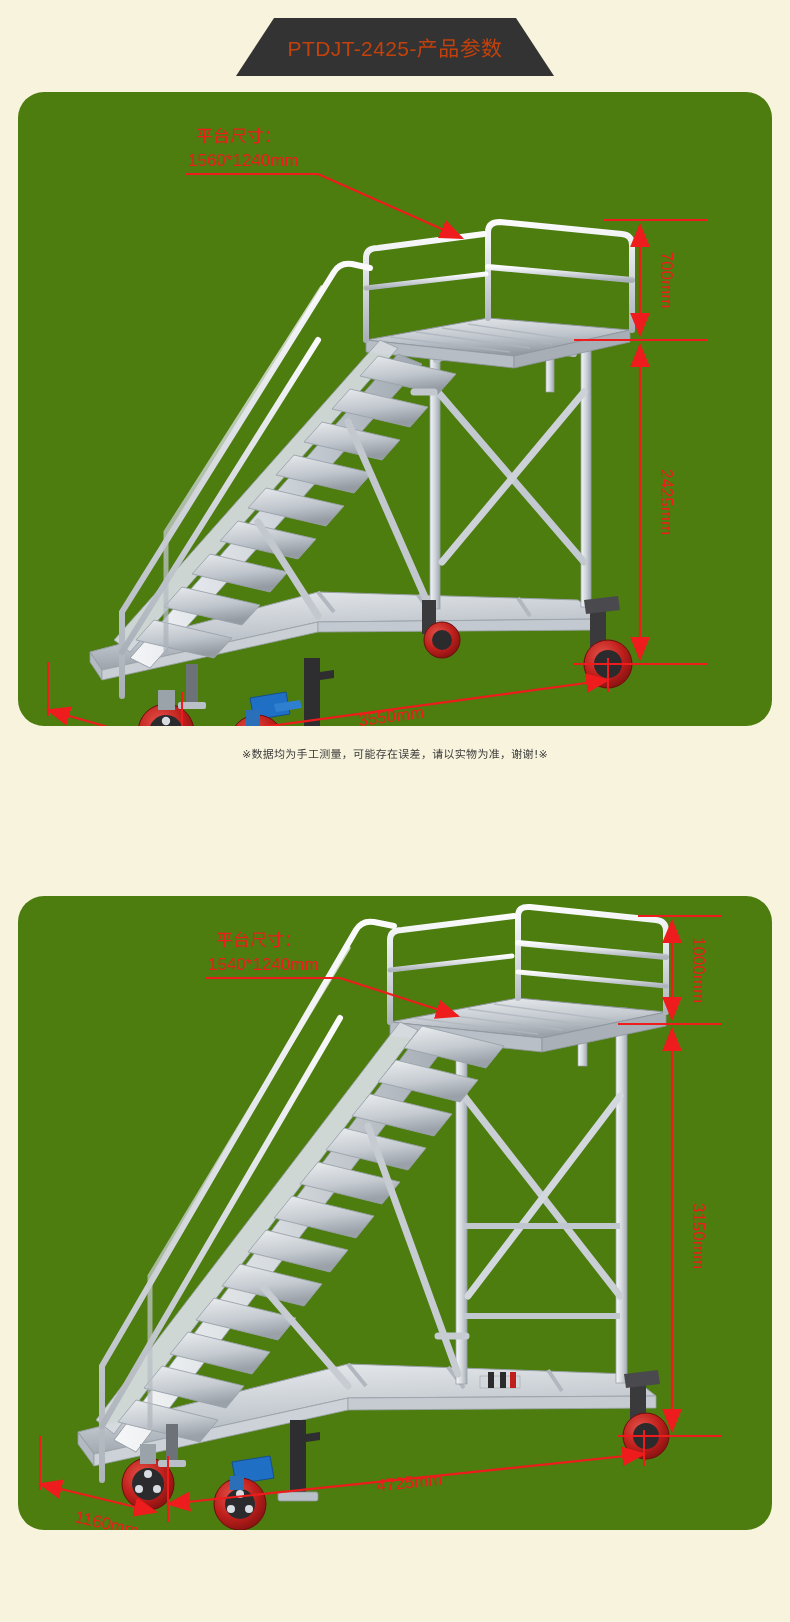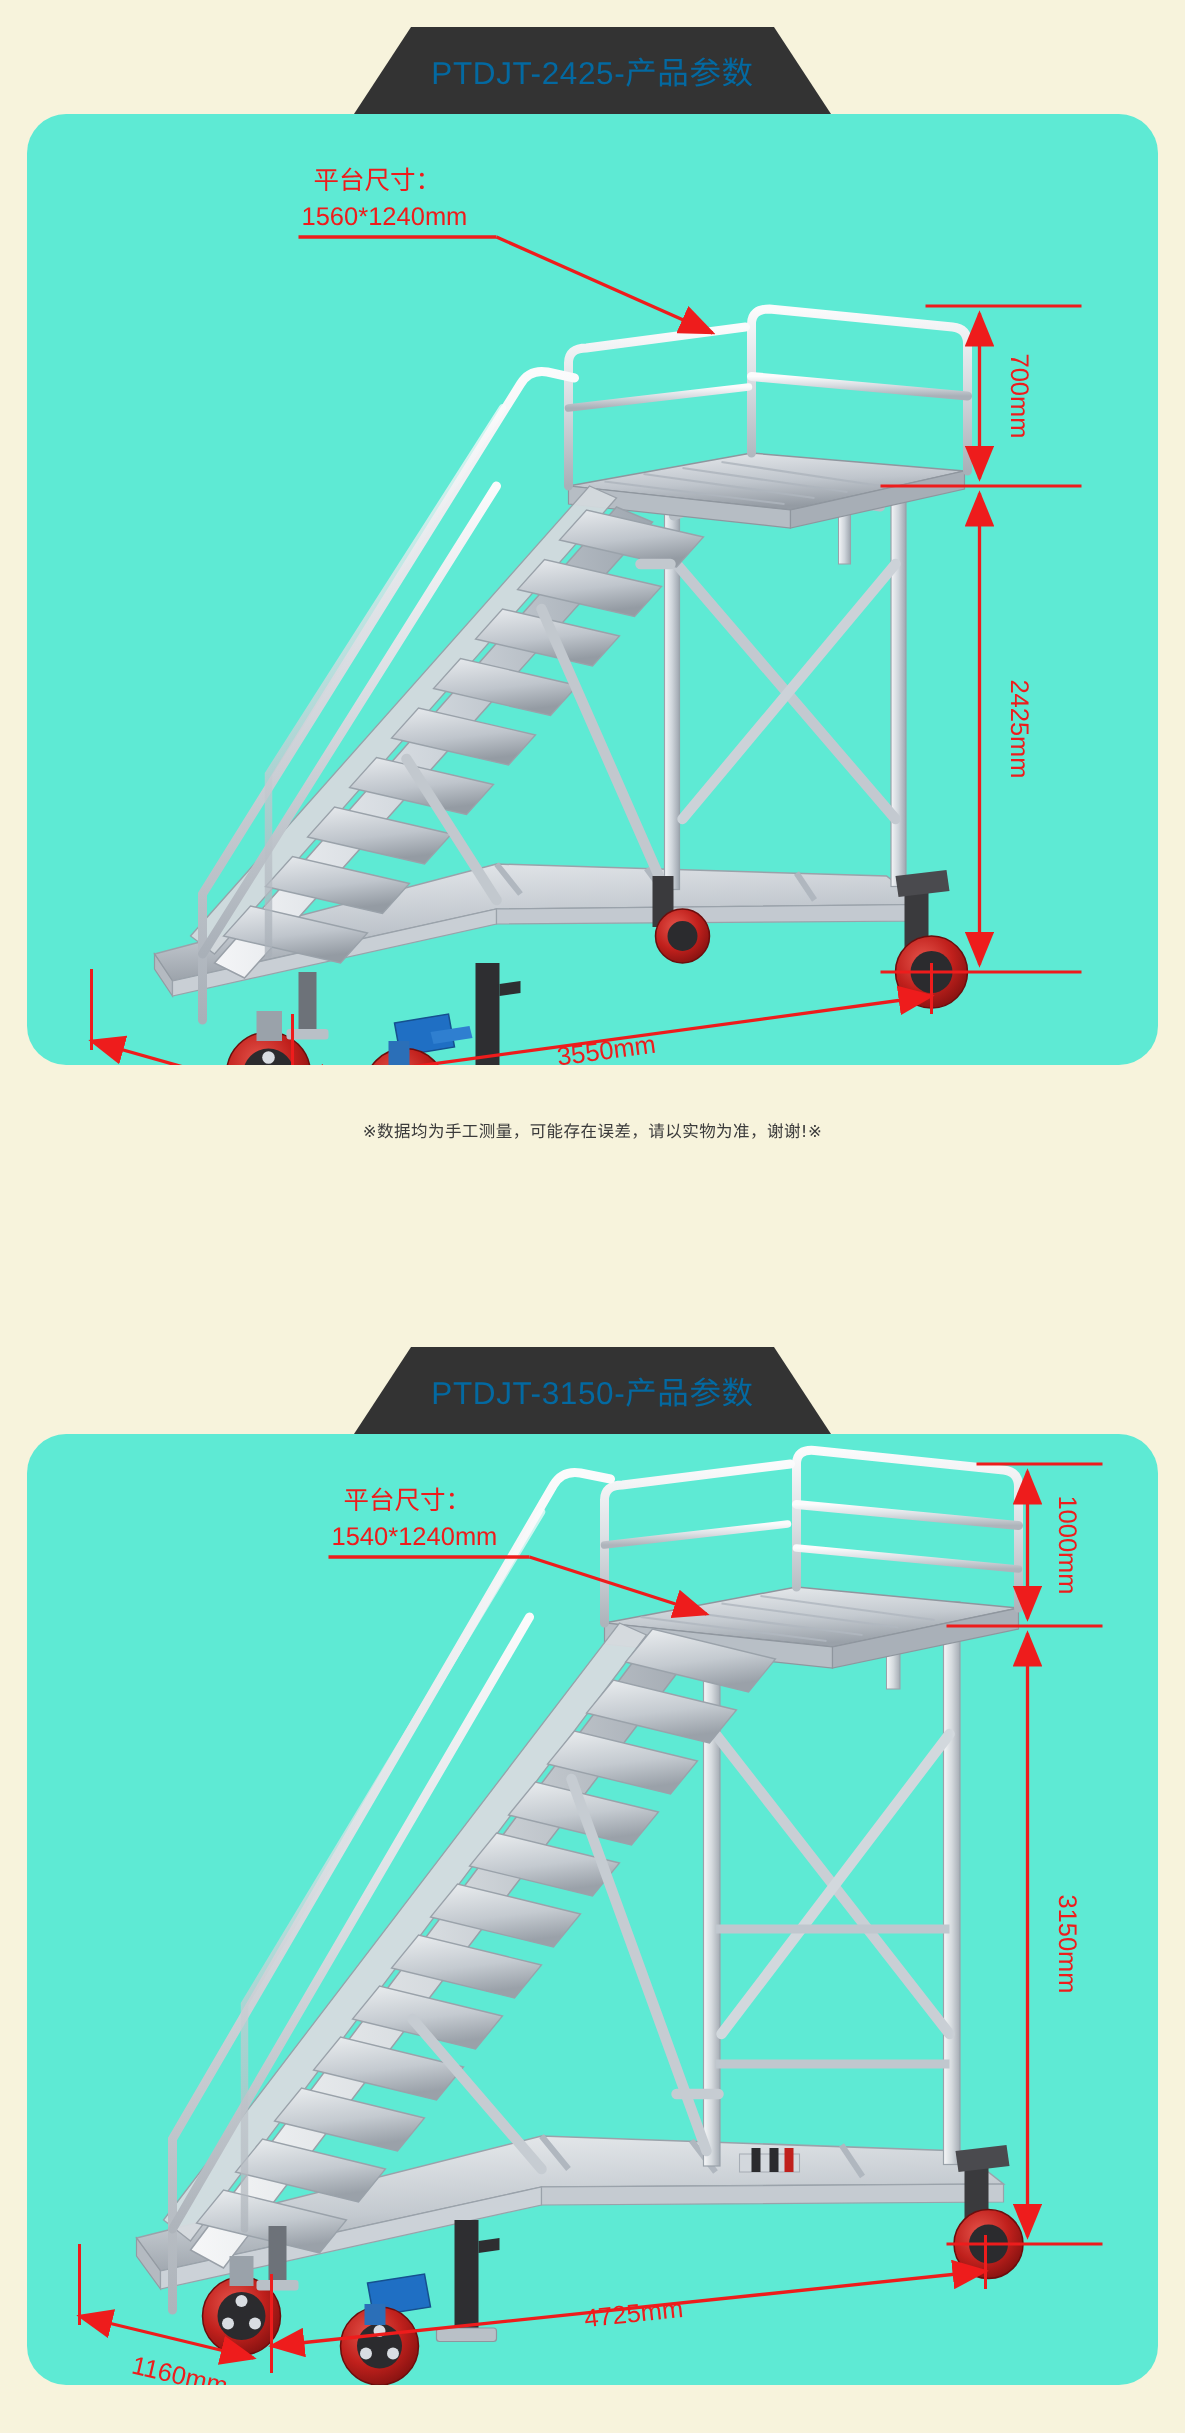--- a/index.html
+++ b/index.html
@@ -43,39 +43,38 @@
     width: 100%;
     height: 100%;
     display: block;
   }
   .banner-text {
     position: absolute;
     inset: 0;
     display: flex;
     align-items: center;
     justify-content: center;
-    color: #0369a1;
+    color: #c2410c;
     font-size: 21px;
     letter-spacing: 0.4px;
     font-family: "Liberation Sans", "DejaVu Sans", sans-serif;
     white-space: nowrap;
     padding-bottom: 1px;
     box-sizing: border-box;
   }
 
   
   .card {
     position: relative;
-    margin: 0 auto;
+    margin: 16px auto;
     width: 754px;
-    background: #5eead4;
+    background: #4d7c0f;
     border-radius: 26px;
     box-sizing: border-box;
     overflow: hidden;
-    padding-left: 13px;
   }
   .card-1 { height: 634px; }
   .card-2 { height: 634px; }
 
   .card svg.figure {
     display: block;
     width: 754px;
   }
 
   
@@ -298,28 +297,20 @@
         </g>
       </g>
     </svg>
   </div>
 
   <div class="disclaimer">※数据均为手工测量，可能存在误差，请以实物为准，谢谢!※</div>
 </div>
 
 <div class="section section-2">
 
-  <div class="banner-wrap">
-    <div class="banner">
-      <svg viewBox="0 0 318 58" preserveAspectRatio="none">
-        <path d="M38 0 L280 0 L318 58 L0 58 Z" fill="#333333"></path>
-      </svg>
-      <div class="banner-text">PTDJT-3150-产品参数</div>
-    </div>
-  </div>
 
   <div class="card card-2">
     <svg class="figure" viewBox="0 0 754 634">
       <defs>
         <linearGradient id="alu2" x1="0" y1="0" x2="0" y2="1">
           <stop offset="0%" stop-color="#fbfbfc"></stop>
           <stop offset="45%" stop-color="#dde1e5"></stop>
           <stop offset="100%" stop-color="#aeb4bb"></stop>
         </linearGradient>
         <linearGradient id="alu2h" x1="0" y1="0" x2="1" y2="0">

